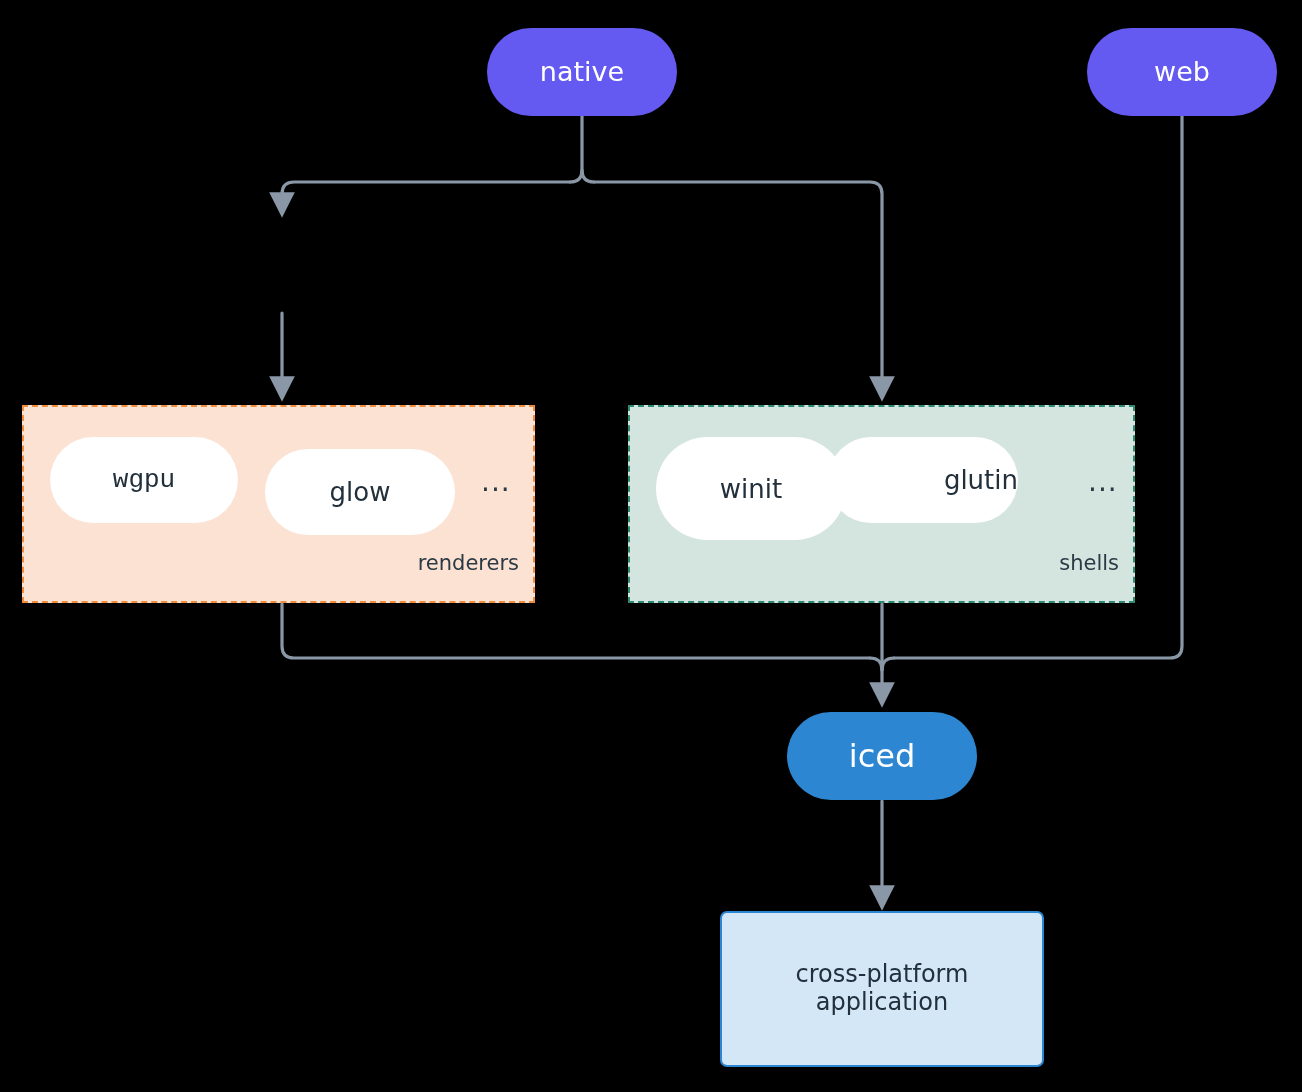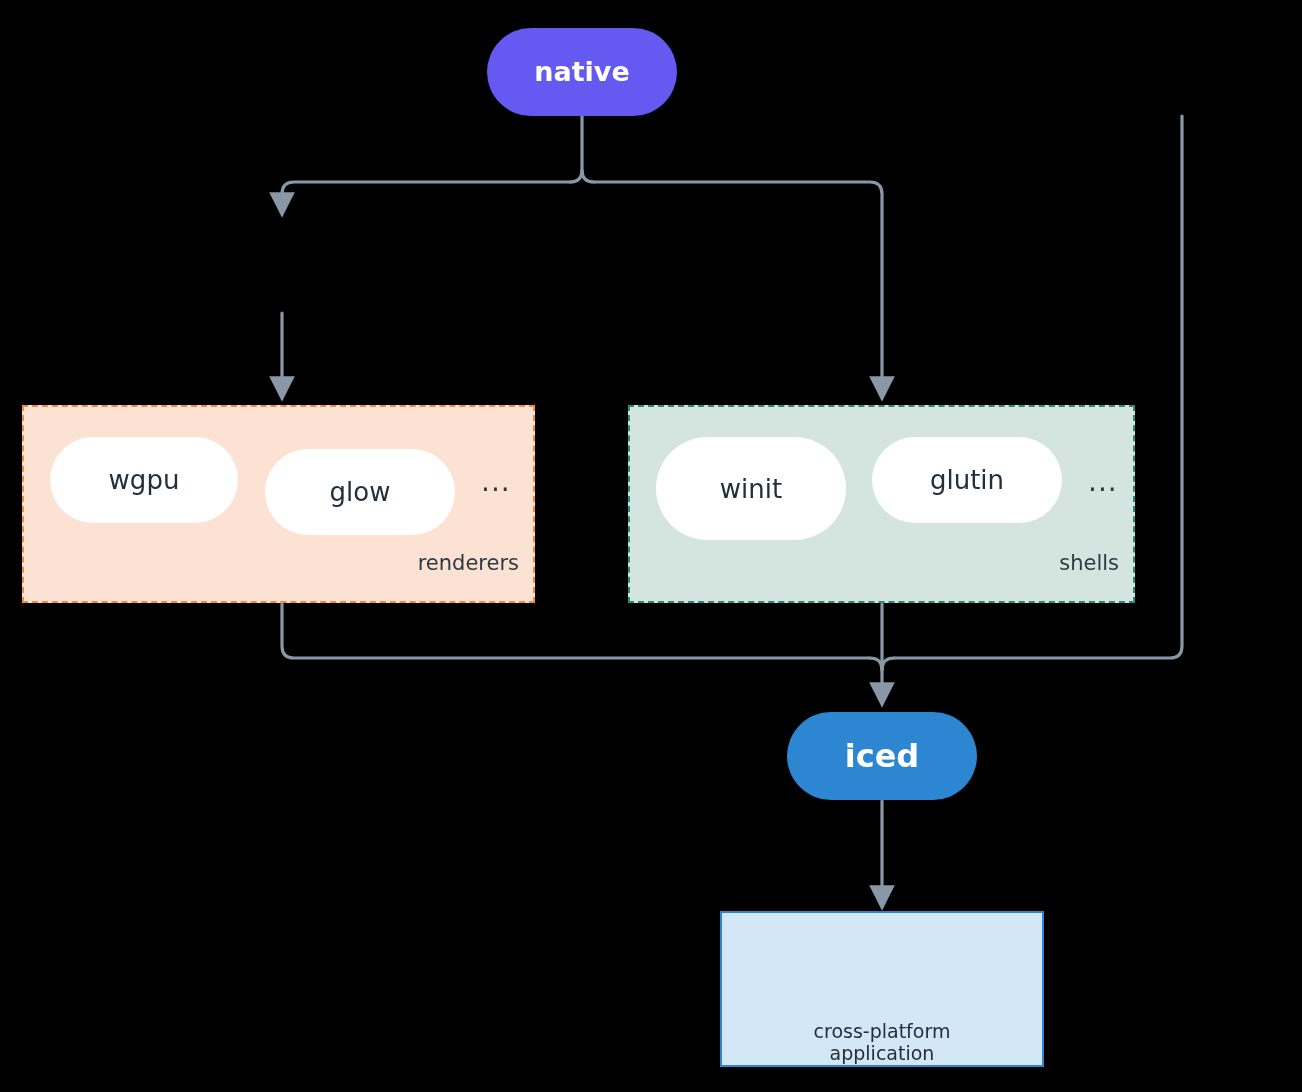--- a/index.html
+++ b/index.html
@@ -28,21 +28,20 @@
   .node {
     position: absolute;
     display: flex;
     align-items: center;
     justify-content: center;
     box-sizing: border-box;
     text-align: center;
   }
   .pill {
     border-radius: 999px;
-    font-weight: bold;
   }
   .node-label {
     display: block;
     line-height: 1.15;
     white-space: pre-line;
   }
 
   
   .stage {
     width: 190px;
@@ -105,24 +104,23 @@
     color: #ffffff;
     font-size: 32px;
   }
 
   
   .node-app {
     box-sizing: border-box;
     background: #d4e7f7;
     border: 2px solid #2d86d1;
     color: #22303c;
-    font-size: 19px;
-    border-radius: 0;
+    font-size: 24px;
+    border-radius: 7px;
     flex-direction: column;
-    justify-content: flex-end;
   }
 </style>
 </head>
 <body>
 
 <div id="canvas">
 
   <svg class="edge-layer" viewBox="0 0 1302 1092" xmlns="http://www.w3.org/2000/svg">
     <defs>
       <marker id="arrow" markerWidth="10" markerHeight="10" refX="6.2" refY="4" orient="auto" markerUnits="strokeWidth">
@@ -150,40 +148,43 @@
       <path d="M894,658 Q882,658 882,670"></path>
 
       <path d="M882,801 L882,905" marker-end="url(#arrow)"></path>
     </g>
   </svg>
 
   <div class="node pill stage" style="left:487px; top:28px;">
     <span class="node-label">native</span>
   </div>
 
+  <div class="node pill stage" style="left:1087px; top:28px;">
+    <span class="node-label">web</span>
+  </div>
 
 
   <div class="cluster cluster-renderers" style="left:22px; top:405px; width:513px; height:198px;">
     <span class="cluster-label">renderers</span>
   </div>
-  <div class="leaf" style="left:50px; top:437px; width:188px; height:86px;">
+  <div class="leaf" style="left:50px; top:437px; width:188px; height:86px;font-family:Liberation Mono, monospace;">
     <span>wgpu</span>
   </div>
   <div class="leaf" style="left:265px; top:437px; width:190px; height:86px;margin-top:12px;">
     <span>glow</span>
   </div>
   <div class="ellipsis" style="left:481px; top:465px;">...</div>
 
   <div class="cluster cluster-shells" style="left:628px; top:405px; width:507px; height:198px;">
     <span class="cluster-label">shells</span>
   </div>
   <div class="leaf" style="left:656px; top:437px; width:190px; height:103px;">
     <span>winit</span>
   </div>
-  <div class="leaf" style="left:872px; top:437px; width:190px; height:86px;">
+  <div class="leaf" style="left:828px; top:437px; width:190px; height:86px;justify-content:flex-end;">
     <span>glutin</span>
   </div>
   <div class="ellipsis" style="left:1088px; top:465px;">...</div>
 
   <div class="node pill node-iced" style="left:787px; top:712px;">
     <span class="node-label">iced</span>
   </div>
 
   <div class="node node-app" style="left:720px; top:911px; width:324px; height:156px;">
     <span class="node-label">cross-platform

